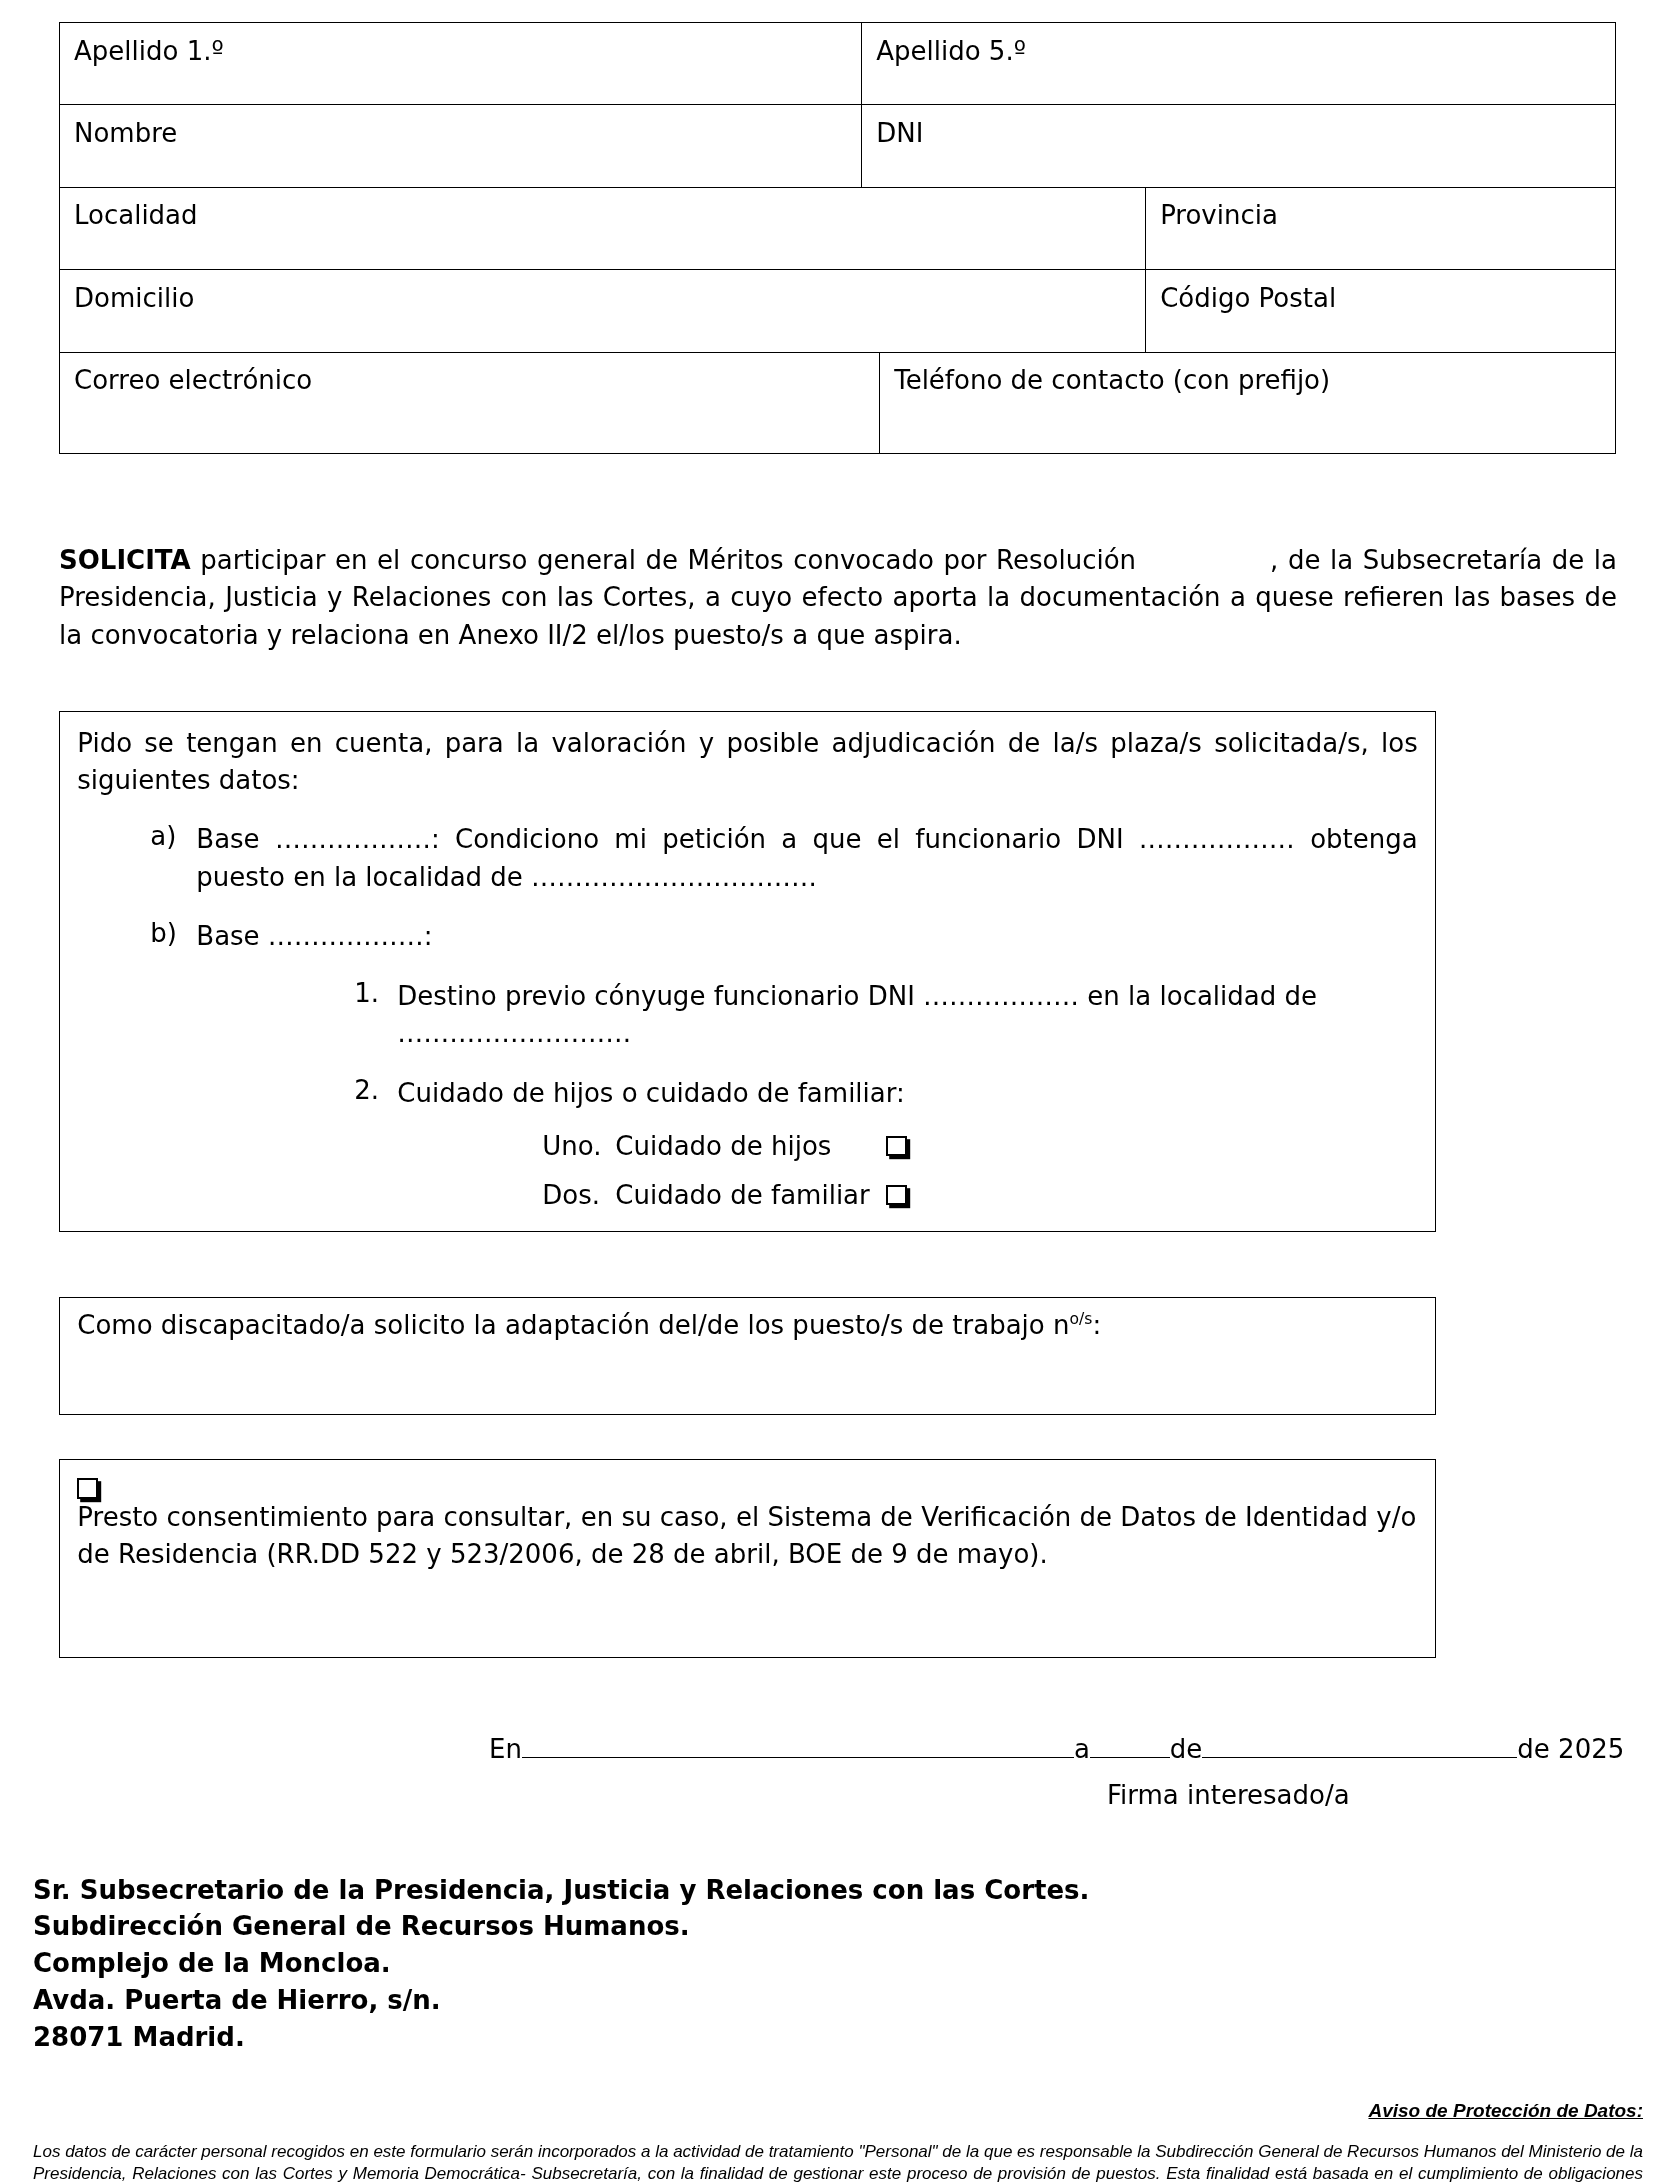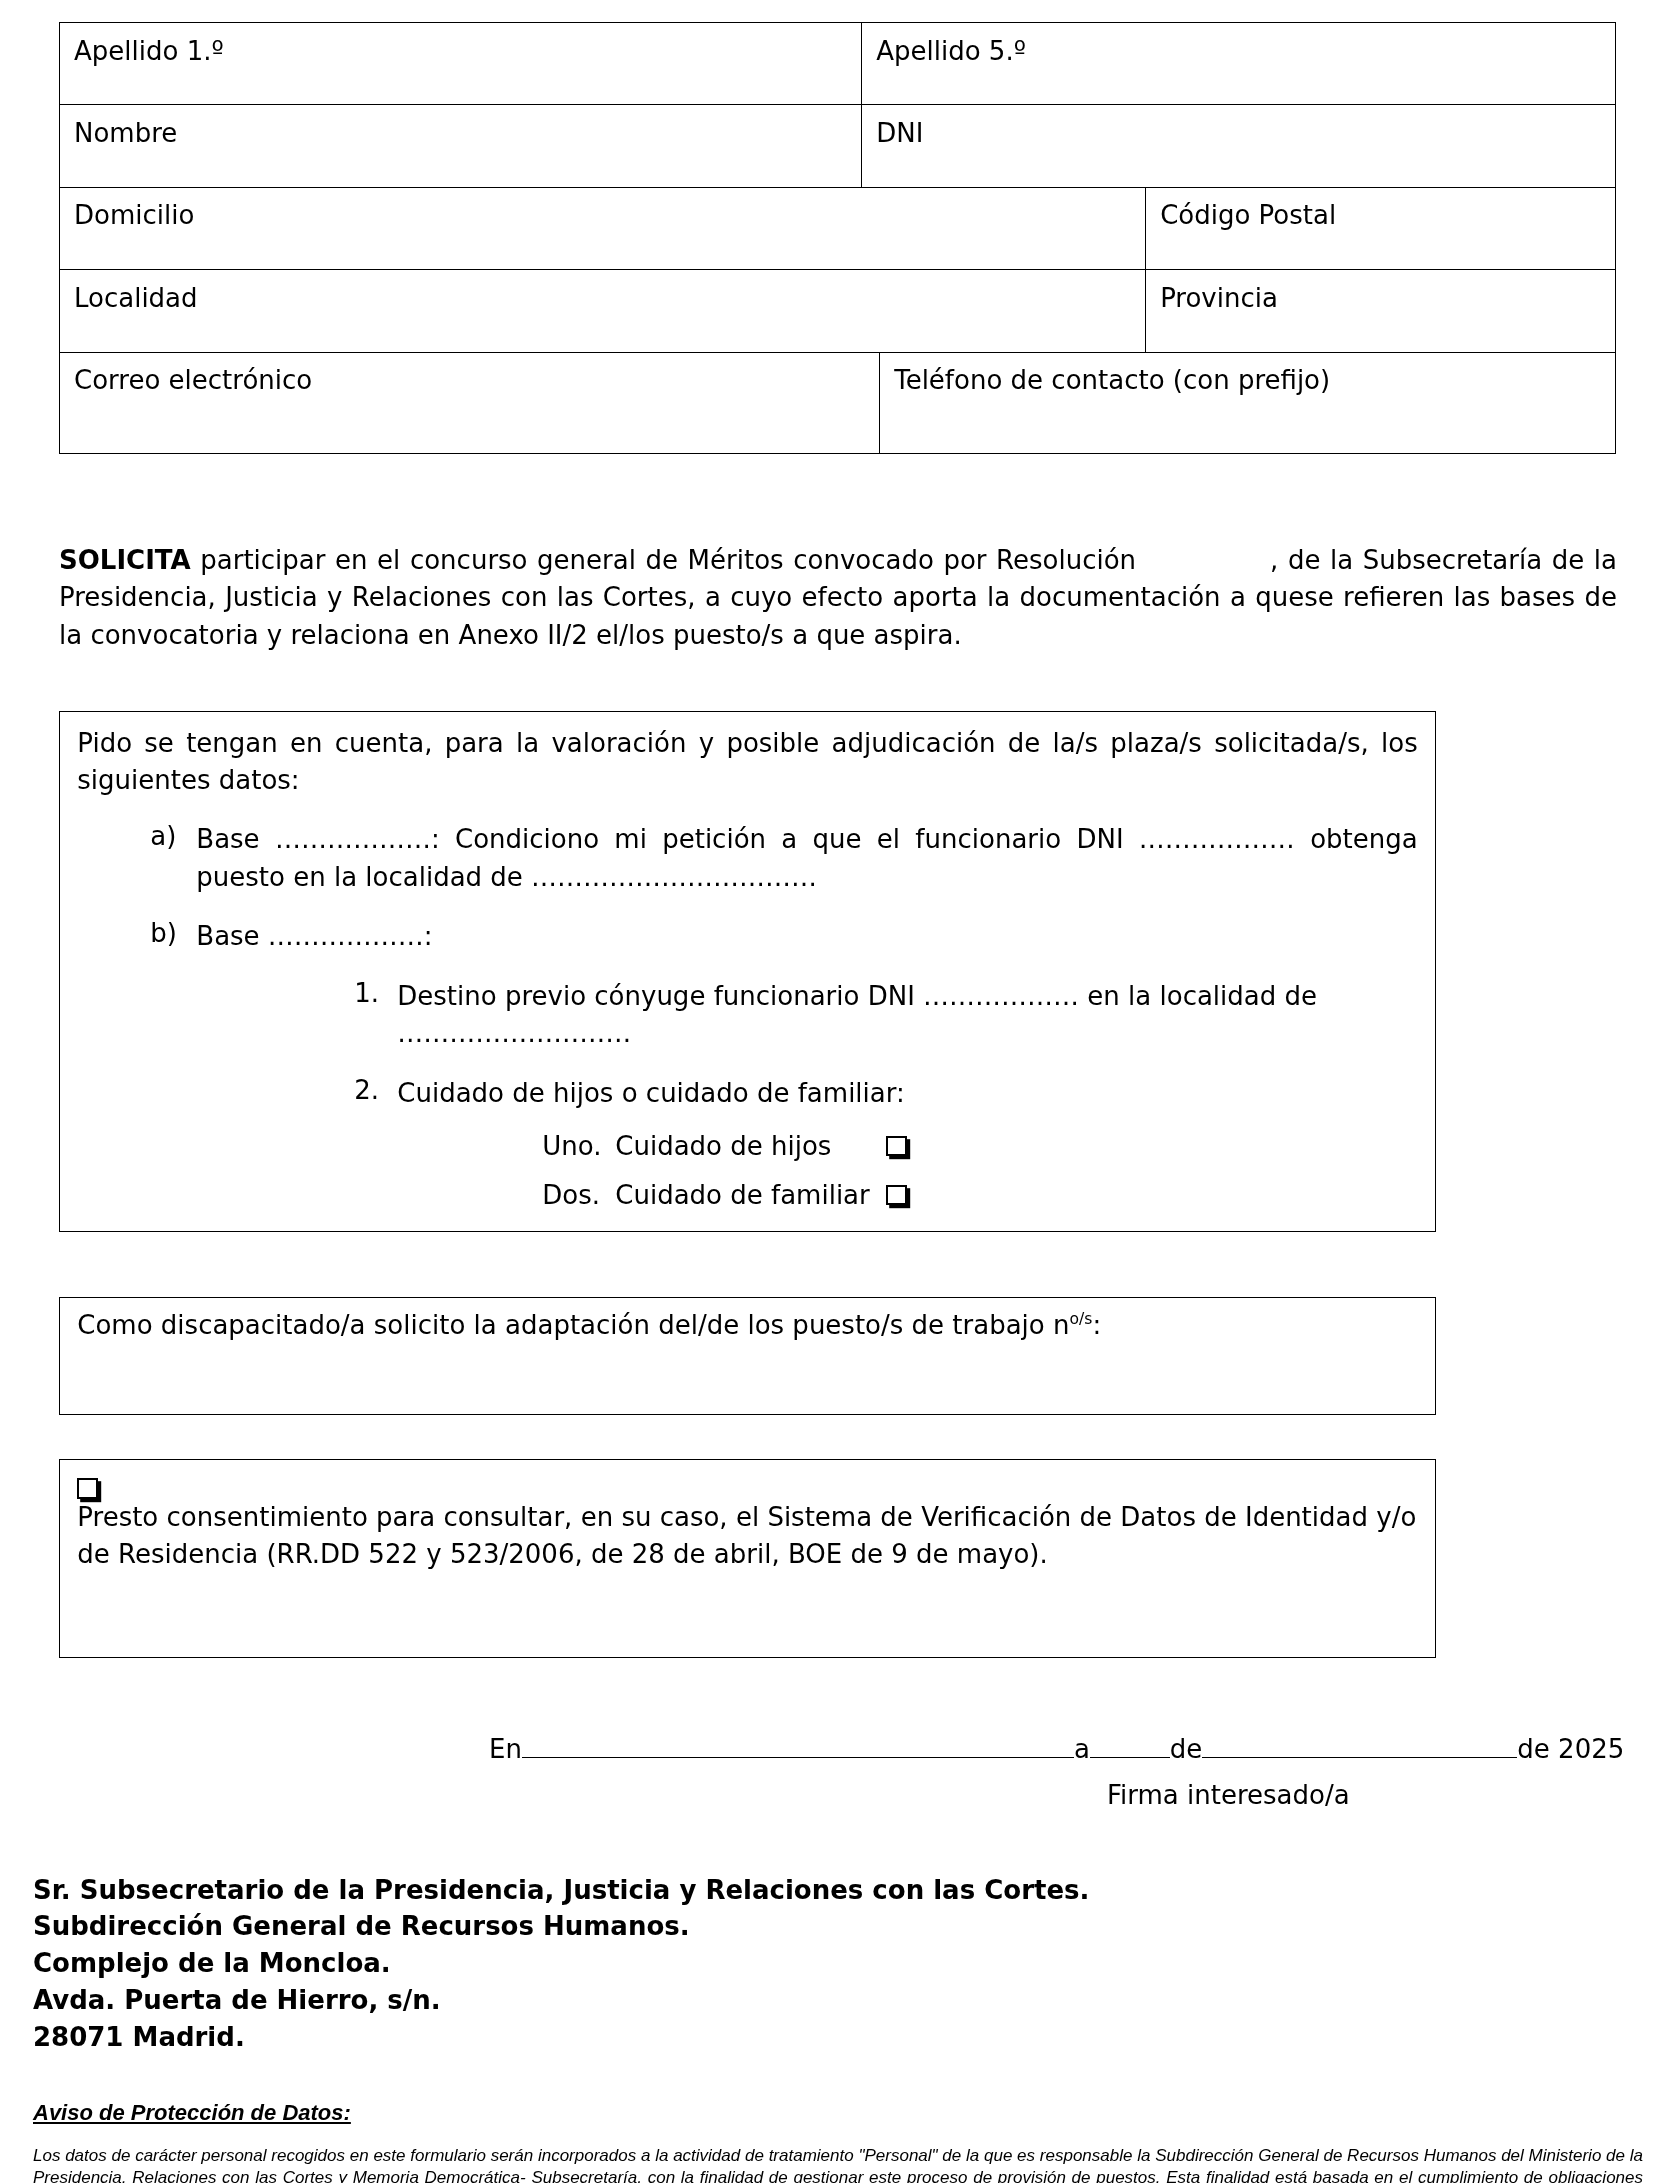--- a/index.html
+++ b/index.html
@@ -95,21 +95,22 @@
   
   .address { margin-top:62px; margin-left:-26px; line-height:1.42;font-weight:bold; }
 
   
   .privacy { margin-top:44px; margin-left:-26px; margin-right:-26px; }
   .privacy-heading {
     font-family:"Liberation Sans",sans-serif;
     font-style:italic;
     font-weight:bold;
     text-decoration:underline;
-    font-size:22px;
+    font-size:19px;
+    text-align:right;
   }
   .privacy p {
     font-family:"Liberation Sans",sans-serif;
     font-style:italic;
     font-size:17px;
     line-height:1.30;
     text-align:justify;
   }
   .privacy p:first-of-type { margin-top:19px; }
 </style>
@@ -130,32 +131,32 @@
     <div class="frow">
       <div class="fcell w-a1">
         <span>Nombre</span>
       </div>
       <div class="fcell w-a2">
         <span>DNI</span>
       </div>
     </div>
     <div class="frow">
       <div class="fcell w-b1">
+        <span>Localidad</span>
+      </div>
+      <div class="fcell w-b2">
+        <span>Provincia</span>
+      </div>
+    </div>
+    <div class="frow">
+      <div class="fcell w-b1">
         <span>Domicilio</span>
       </div>
       <div class="fcell w-b2">
         <span>Código Postal</span>
-      </div>
-    </div>
-    <div class="frow">
-      <div class="fcell w-b1">
-        <span>Localidad</span>
-      </div>
-      <div class="fcell w-b2">
-        <span>Provincia</span>
       </div>
     </div>
     <div class="frow">
       <div class="fcell tall w-c2">
         <span>Correo electrónico</span>
       </div>
       <div class="fcell tall w-c1">
         <span>Teléfono de contacto (con prefijo)</span>
       </div>
     </div>

